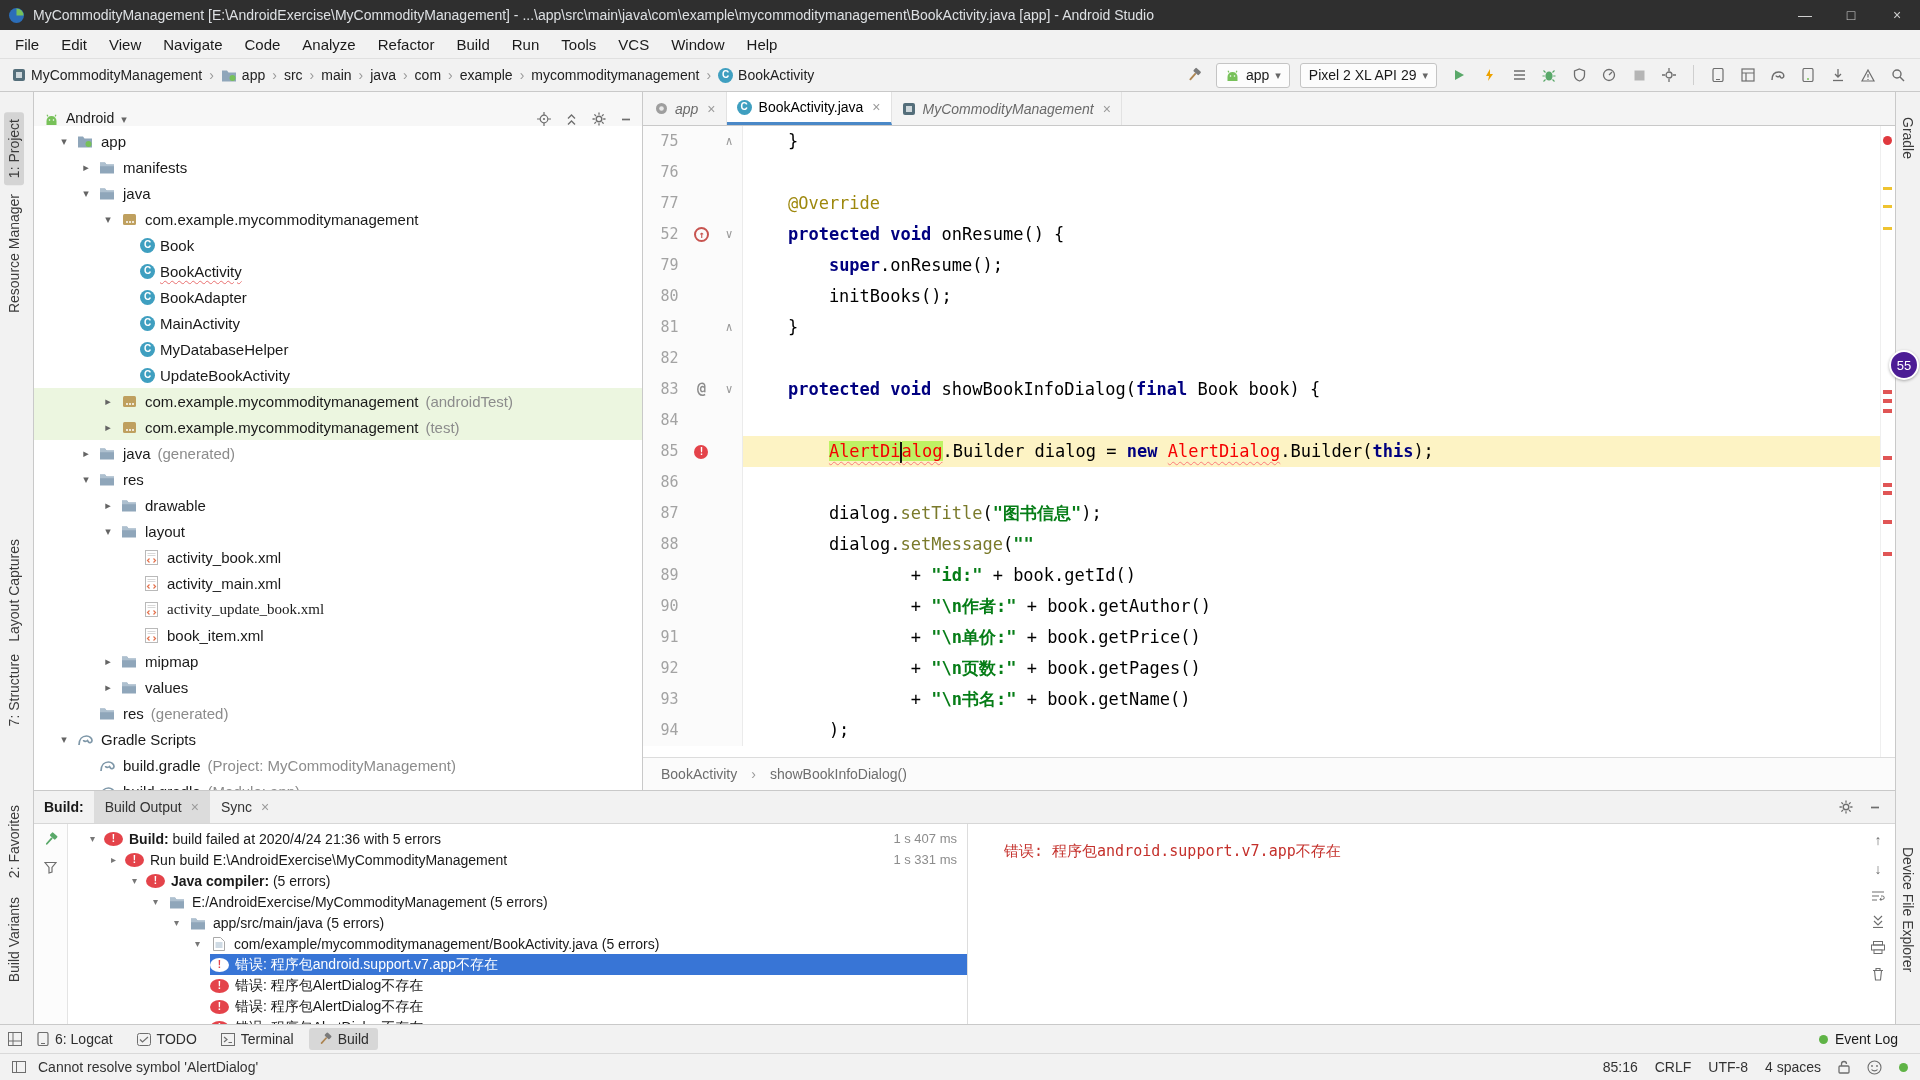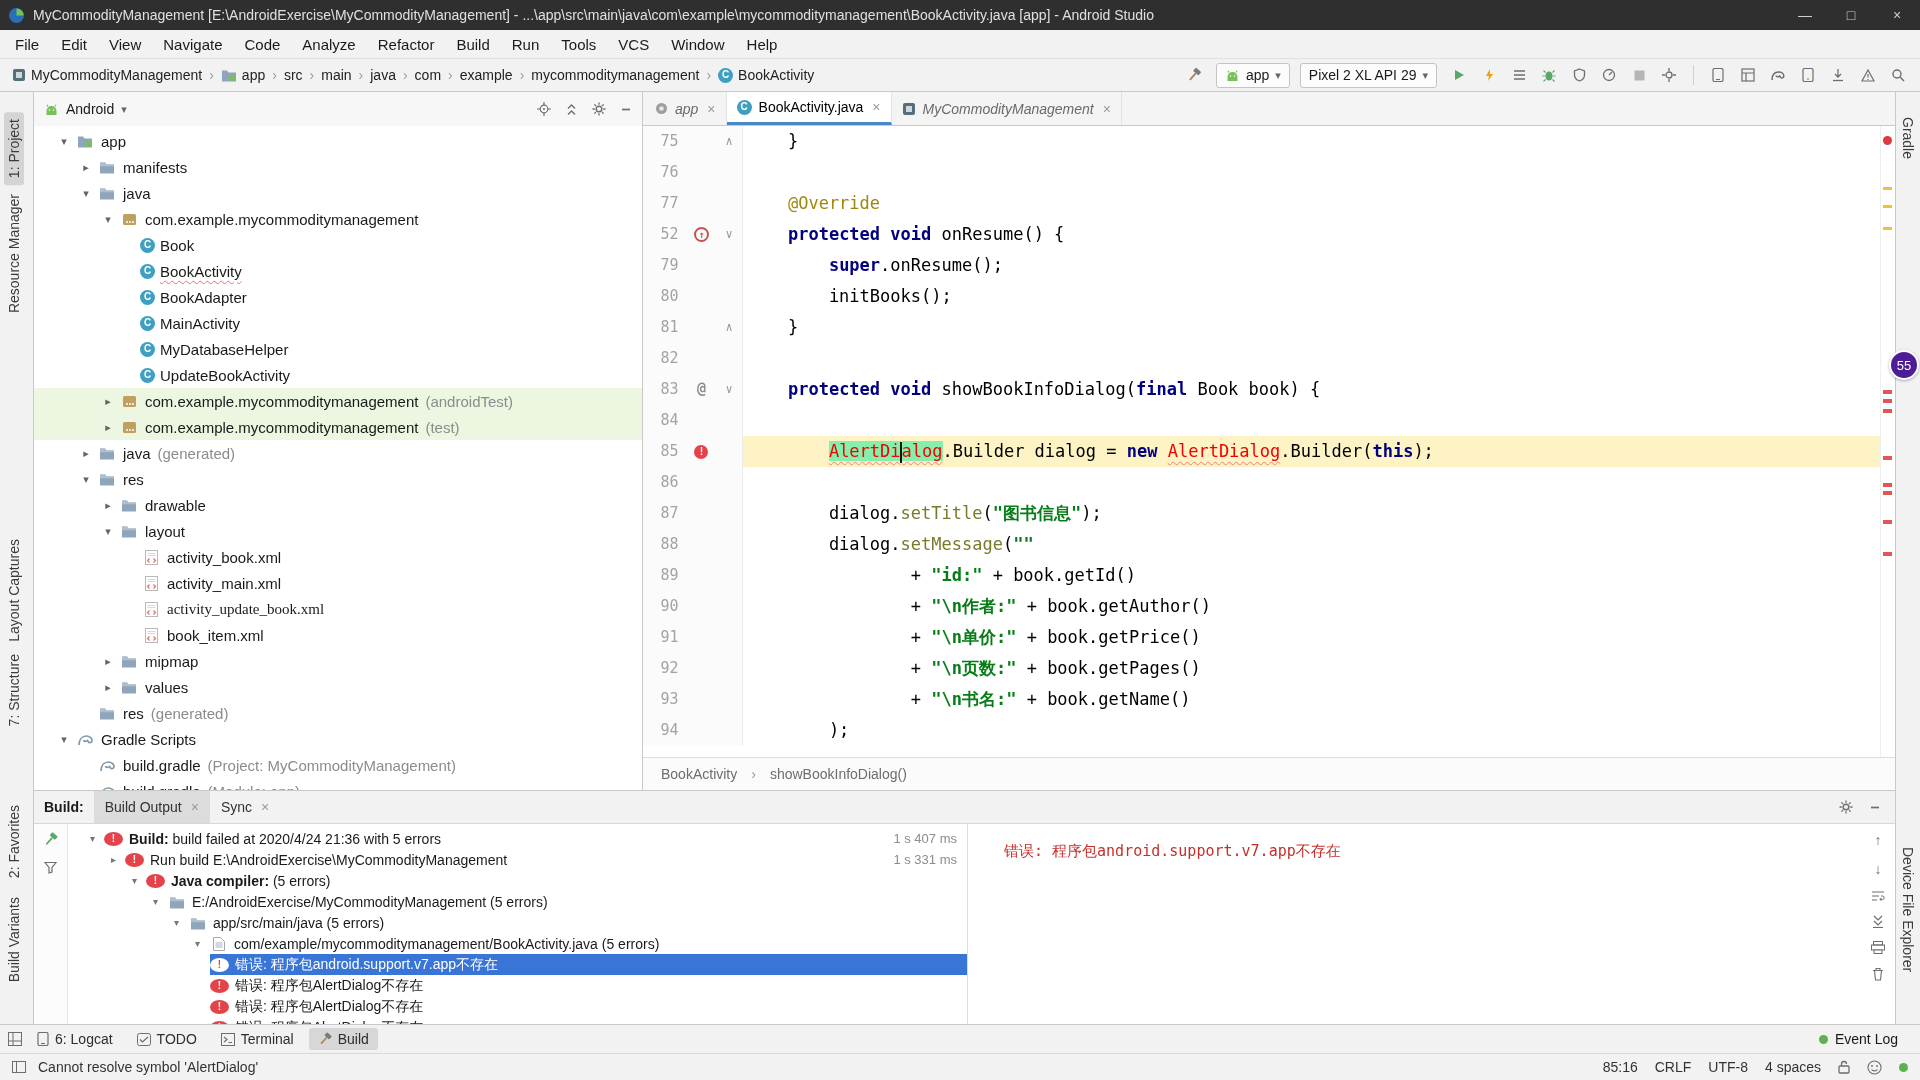--- a/index.html
+++ b/index.html
@@ -33,21 +33,21 @@
 .vlabel{position:absolute;left:4px;writing-mode:vertical-rl;font-size:14px;color:#3b3b3b;white-space:nowrap;padding:7px 2px;border-radius:3px}
 .vleft{transform:rotate(180deg)}
 .vlabel.active{background:#d4d4d4}
 .right-stripe .vlabel{left:2px}
 .notif-bubble{position:absolute;top:258px;left:-7px;width:30px;height:30px;border-radius:50%;background:#4c1d95;color:#fff;display:flex;align-items:center;justify-content:center;font-size:13px;border:2px solid #fff;box-shadow:0 1px 3px rgba(0,0,0,.3)}
 .center{flex:1;display:flex;flex-direction:column;min-width:0}
 .upper{flex:1;display:flex;min-height:0}
 
 
 .project-panel{width:609px;flex:none;display:flex;flex-direction:column;background:#fff;border-right:1px solid #c9c9c9}
-.panel-header{height:34px;flex:none;display:flex;align-items:center;padding:0 10px;background:#f7f7f7;gap:7px}
+.panel-header{height:34px;flex:none;display:flex;align-items:flex-end;padding:0 10px;background:#f7f7f7;gap:7px}
 .panel-header .sel-label{font-size:14px;color:#1a1a1a}
 .panel-header .chev{color:#666;font-size:11px}
 .ph-icons{margin-left:auto;display:flex;align-items:center;gap:14px}
 .tree{flex:1;overflow:hidden;padding-top:2px}
 .tree-row{height:26px;display:flex;align-items:center;white-space:nowrap}
 .tree-arrow{width:20px;flex:none;text-align:center;color:#646464;font-size:11px}
 .tree-ic{width:22px;flex:none;justify-content:center}
 .tree-label{margin-left:5px;font-size:15px}
 .tree-suffix{margin-left:7px;color:#8c8c8c;font-size:15px}
 .row-green{background:#ecf6e0}
@@ -73,21 +73,21 @@
 .g-ov{width:15px;height:15px;border-radius:50%;border:2px solid #c75450;color:#c75450;font-size:10px;font-weight:bold;display:inline-flex;align-items:center;justify-content:center}
 .g-at{color:#8c8c8c;font-weight:bold;font-size:15px}
 .code{padding-left:4px}
 .sg-p{color:#000}
 .sg-k{color:#000080;font-weight:bold}
 .sg-a{color:#9e880d}
 .sg-s{color:#067d17;font-weight:bold}
 .sg-m{color:#7a7a2b}
 .sg-f{color:#871094;font-style:italic}
 .sg-e,.sg-eh{color:#f50000;text-decoration:underline wavy #fc7b7b 1px;text-underline-offset:4px}
-.sg-eh{background:#86efac}
+.sg-eh{background:#bef264}
 .caret{display:inline-block;width:2px;height:21px;background:#111;vertical-align:middle;margin-left:-1px}
 .scrollcol{width:15px;flex:none;position:relative;background:#fff;border-left:1px solid #efefef}
 .file-err{position:absolute;top:10px;right:3px;width:9px;height:9px;border-radius:50%;background:#e0393e}
 .mark-y,.mark-r{position:absolute;right:3px;width:9px;height:3px;background:#efc32f}
 .mark-r{background:#e05555;height:4px}
 .crumbbar{height:33px;flex:none;display:flex;align-items:center;gap:9px;padding-left:18px;background:#fbfbfb;border-top:1px solid #dcdcdc;color:#6d6d6d;font-size:14px}
 
 
 .build-panel{height:234px;flex:none;display:flex;flex-direction:column;border-top:1px solid #c9c9c9;background:#fff}
 .build-header{height:33px;flex:none;background:#f2f2f2;display:flex;align-items:stretch;border-bottom:1px solid #d7d7d7;padding:0 8px}

